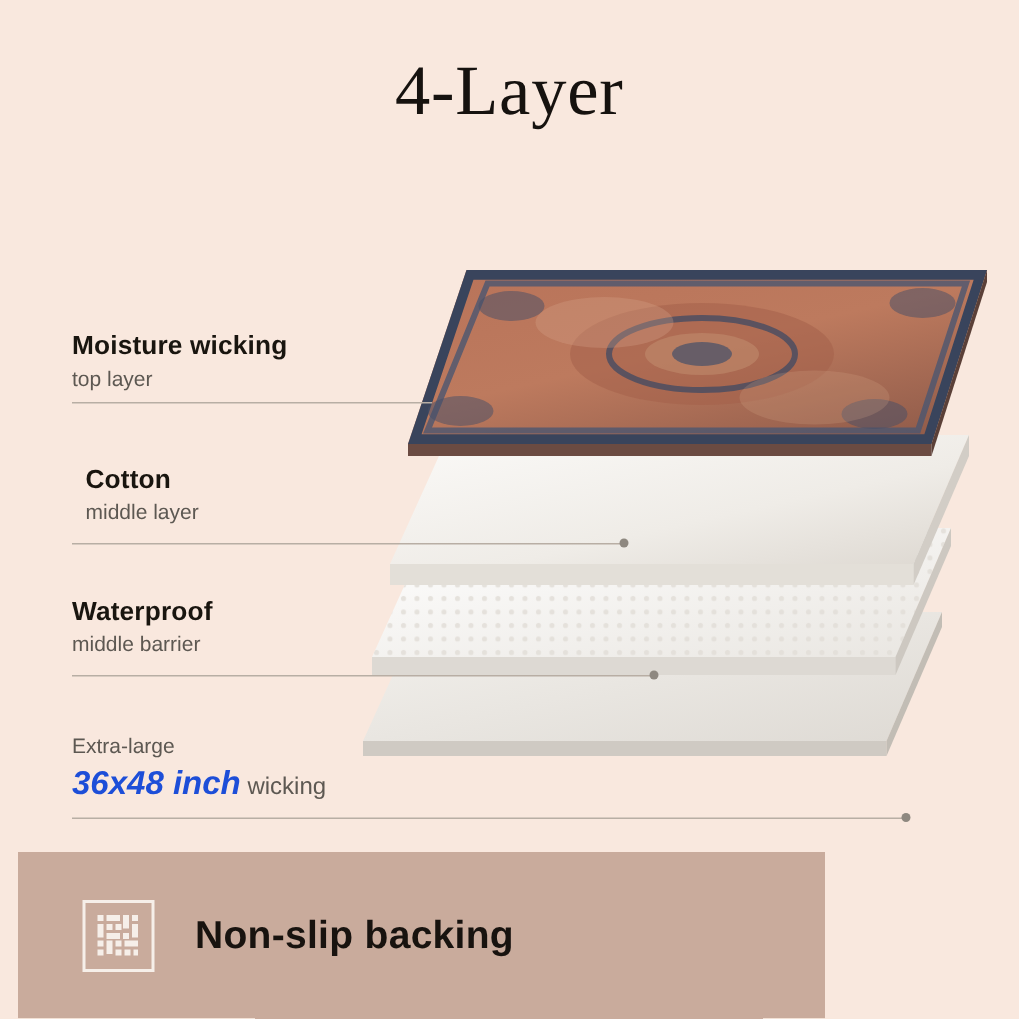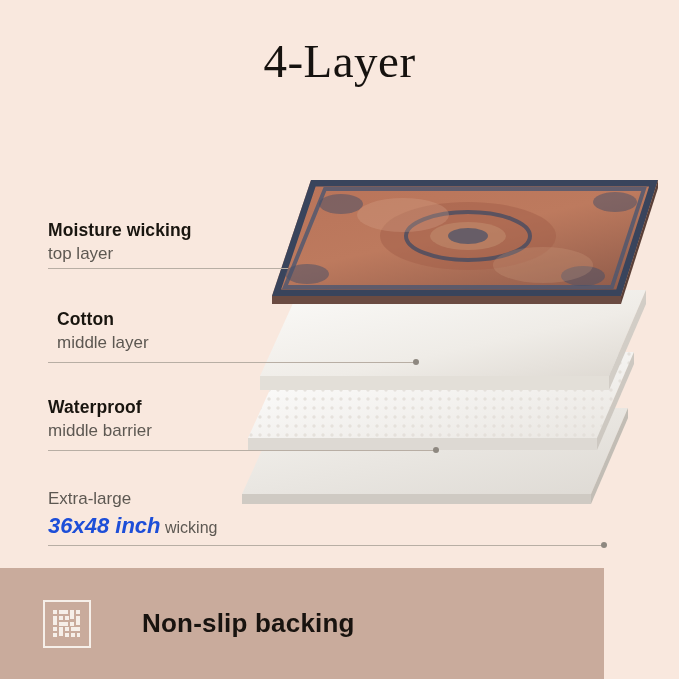--- a/index.html
+++ b/index.html
@@ -65,21 +65,21 @@
     color: #1b1714;
   }
   .callout .c-title {
     font-size: 17.5px;
     font-weight: bold;
     letter-spacing: 0.1px;
     line-height: 1.3;
     color: #19150f;
   }
   .callout .c-sub {
-    font-size: 17px;
+    font-size: 14px;
     font-weight: normal;
     color: #5d5852;
     line-height: 1.35;
     margin-top: 1px;
   }
   .callout .c-mixed {
     font-size: 16px;
     color: #5d5852;
     line-height: 1.35;
   }
@@ -98,28 +98,27 @@
     position: absolute;
     width: 6px;
     height: 6px;
     border-radius: 50%;
     background: #8e8880;
   }
 
   
   #bottom-bar {
     position: absolute;
-    left: 0;
+    left: 12px;
     bottom: 0;
-    width: 604px;
+    width: 538px;
     height: 111px;
     background: #c9ab9c;
     display: flex;
     align-items: center;
-    gap: 24px;
   }
   #bottom-icon {
     margin-left: 43px;
     width: 48px;
     height: 48px;
     border: 2px solid #f6efe9;
     box-sizing: border-box;
     display: flex;
     align-items: center;
     justify-content: center;

